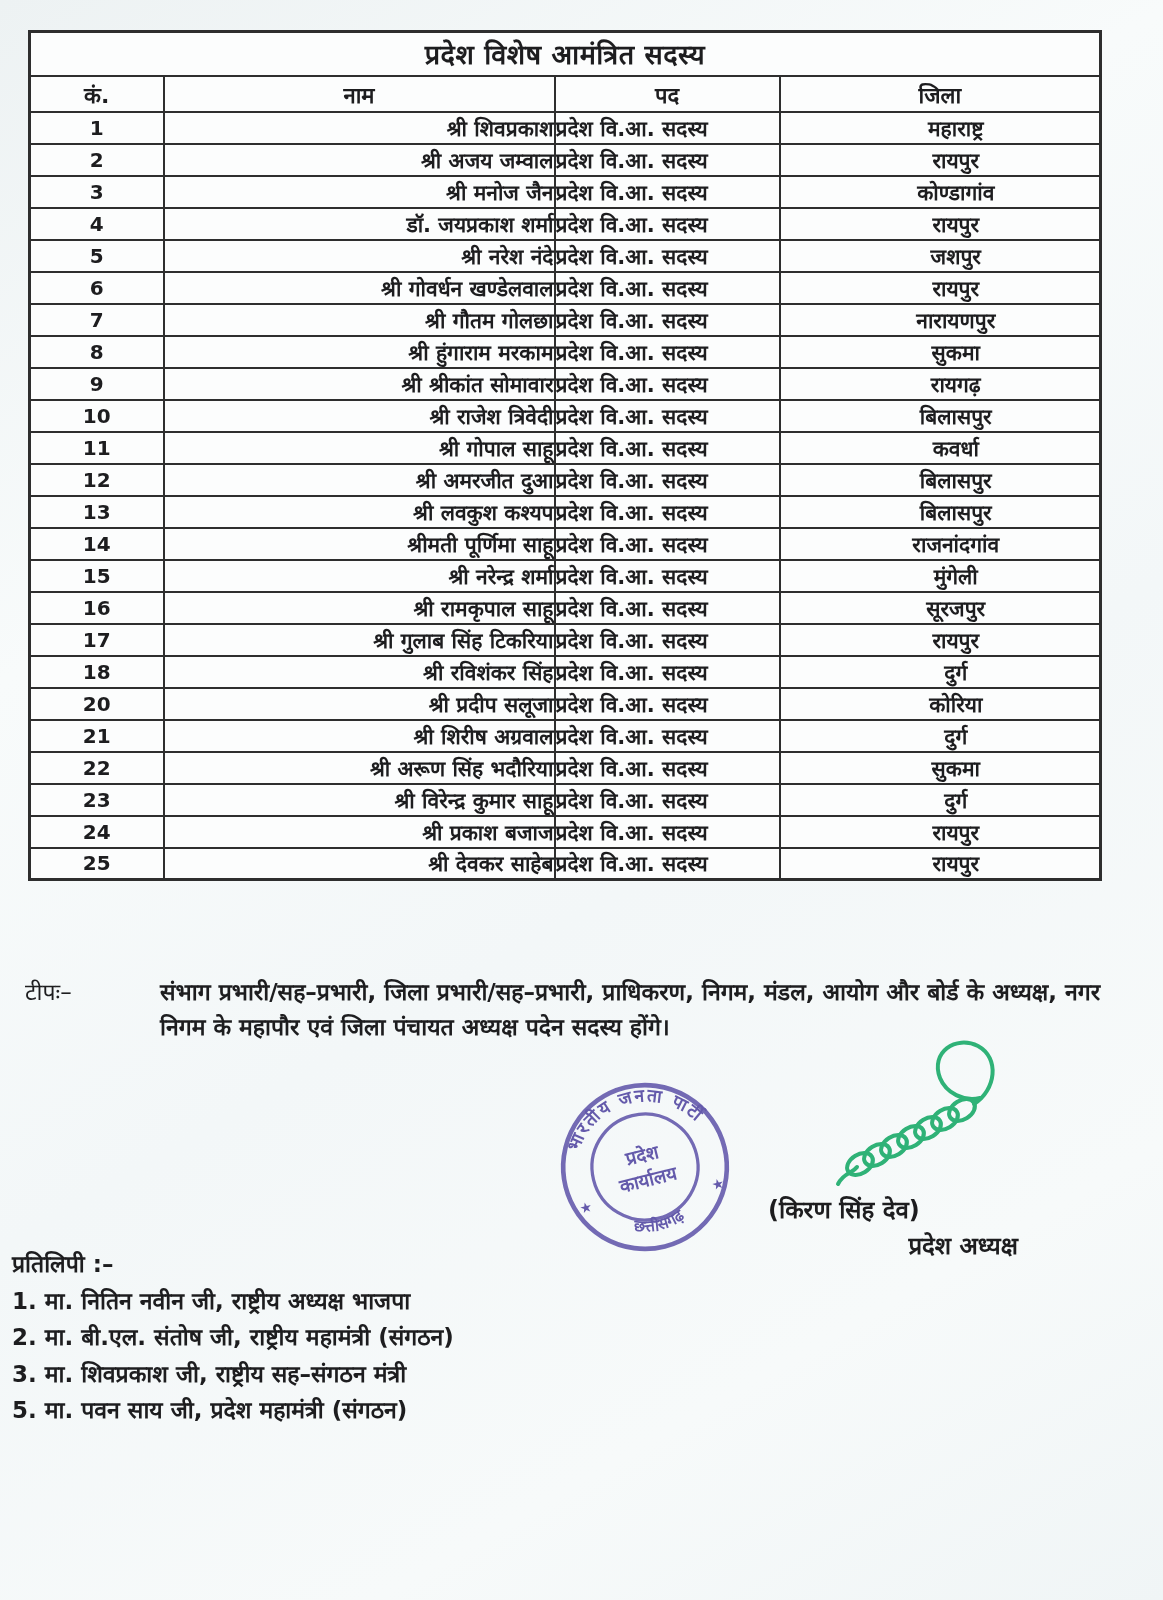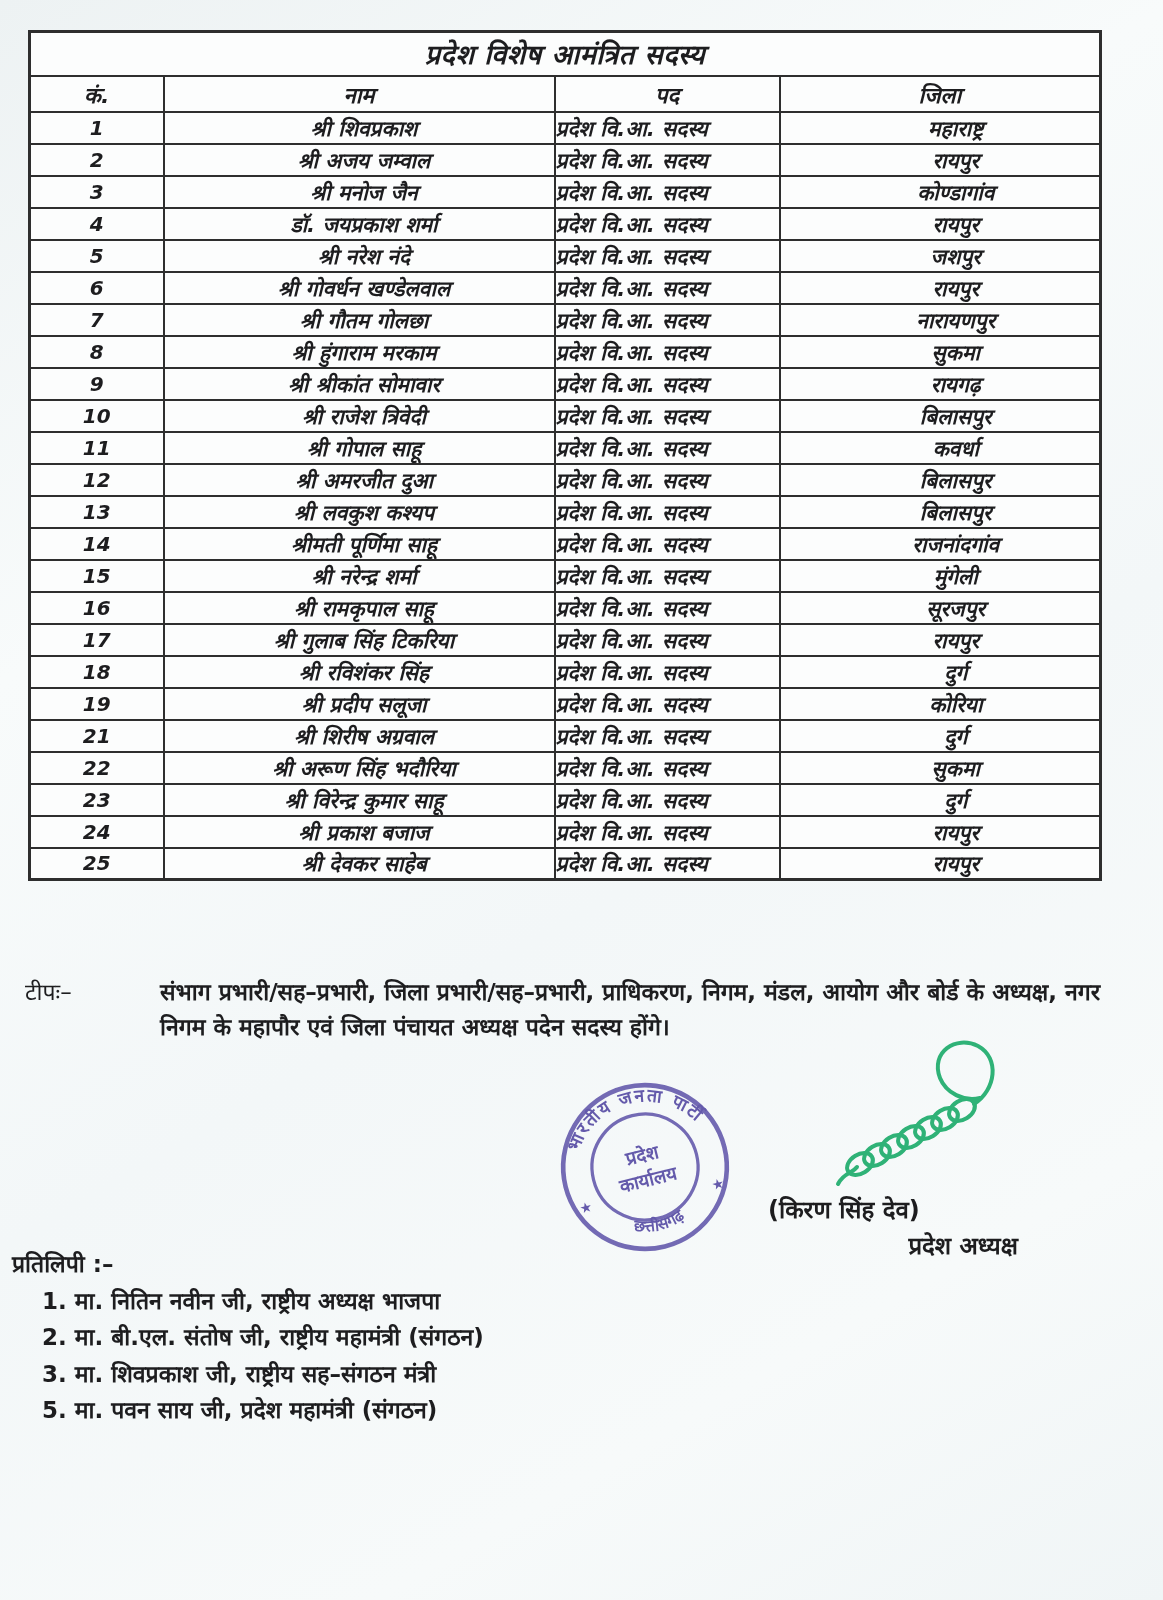--- a/index.html
+++ b/index.html
@@ -13,32 +13,32 @@
     background:#e9eef0;
   }
   .sheet{
     position:relative; width:1163px; height:1600px;
     background:linear-gradient(150deg,#edf2f3 0%,#f8fbfb 30%,#f3f7f8 55%,#f7fafa 80%,#f0f5f6 100%);
   }
   
   table.members{
     position:absolute; left:28px; top:30px; width:1071px;
     border-collapse:collapse; table-layout:fixed;
-    background:#fcfdfd; border:3px solid var(--border);font-style:italic;
+    background:#fcfdfd; border:3px solid var(--border);
   }
   table.members th, table.members td{
     border:2px solid var(--border);
     overflow:hidden; white-space:nowrap;
   }
   .title-row th{height:44px; font-size:27px; font-weight:700; text-align:center; letter-spacing:.5px;}
   .head-row th{height:36px; font-size:22px; font-weight:700; text-align:center;}
   tbody td{height:32px; font-size:21px; font-weight:600;}
   col.c-no{width:134px;} col.c-name{width:391px;} col.c-post{width:225px;} col.c-dist{width:321px;}
   td.no{text-align:center; font-size:20px;}
-  td.name{text-align:center; padding-left:10px;}
+  td.name{text-align:right; padding-left:10px;}
   td.post{text-align:left;}
   td.dist{text-align:center;padding-left:32px;}
   
   .note{
     position:absolute; left:25px; top:975px; width:1090px;
     display:flex; align-items:flex-start;
     font-size:23px; font-weight:600; line-height:35px;
   }
   .note .lbl{flex:0 0 135px; font-weight:400;}
   .note .txt{flex:1;}
@@ -48,21 +48,21 @@
     transform:rotate(-14deg); opacity:.85;
   }
   
   .signature{position:absolute; left:828px; top:1038px; width:205px; height:155px;}
   .sig-name{position:absolute; left:768px; top:1192px; width:250px; 
             font-size:24px; font-weight:700;}
   .sig-title{position:absolute; left:768px; top:1228px; width:250px; text-align:right;
              font-size:24px; font-weight:700;}
   
   .copies{position:absolute; left:12px; top:1246px; font-size:23px; font-weight:700; line-height:36.5px;}
-  .copies .items div{white-space:nowrap;margin-left:30px;}
+  .copies .items div{white-space:nowrap;}
   
   .stamp text{fill:var(--stamp); font-weight:700;}
 </style>
 </head>
 <body>
 
 <div class="sheet">
 
   <table class="members">
     <colgroup>
@@ -185,21 +185,21 @@
       <td class="post">प्रदेश वि.आ. सदस्य</td>
       <td class="dist">रायपुर</td>
     </tr>
         <tr>
       <td class="no">18</td>
       <td class="name">श्री रविशंकर सिंह</td>
       <td class="post">प्रदेश वि.आ. सदस्य</td>
       <td class="dist">दुर्ग</td>
     </tr>
         <tr>
-      <td class="no">19</td>
+      <td class="no">20</td>
       <td class="name">श्री प्रदीप सलूजा</td>
       <td class="post">प्रदेश वि.आ. सदस्य</td>
       <td class="dist">कोरिया</td>
     </tr>
         <tr>
       <td class="no">21</td>
       <td class="name">श्री शिरीष अग्रवाल</td>
       <td class="post">प्रदेश वि.आ. सदस्य</td>
       <td class="dist">दुर्ग</td>
     </tr>

